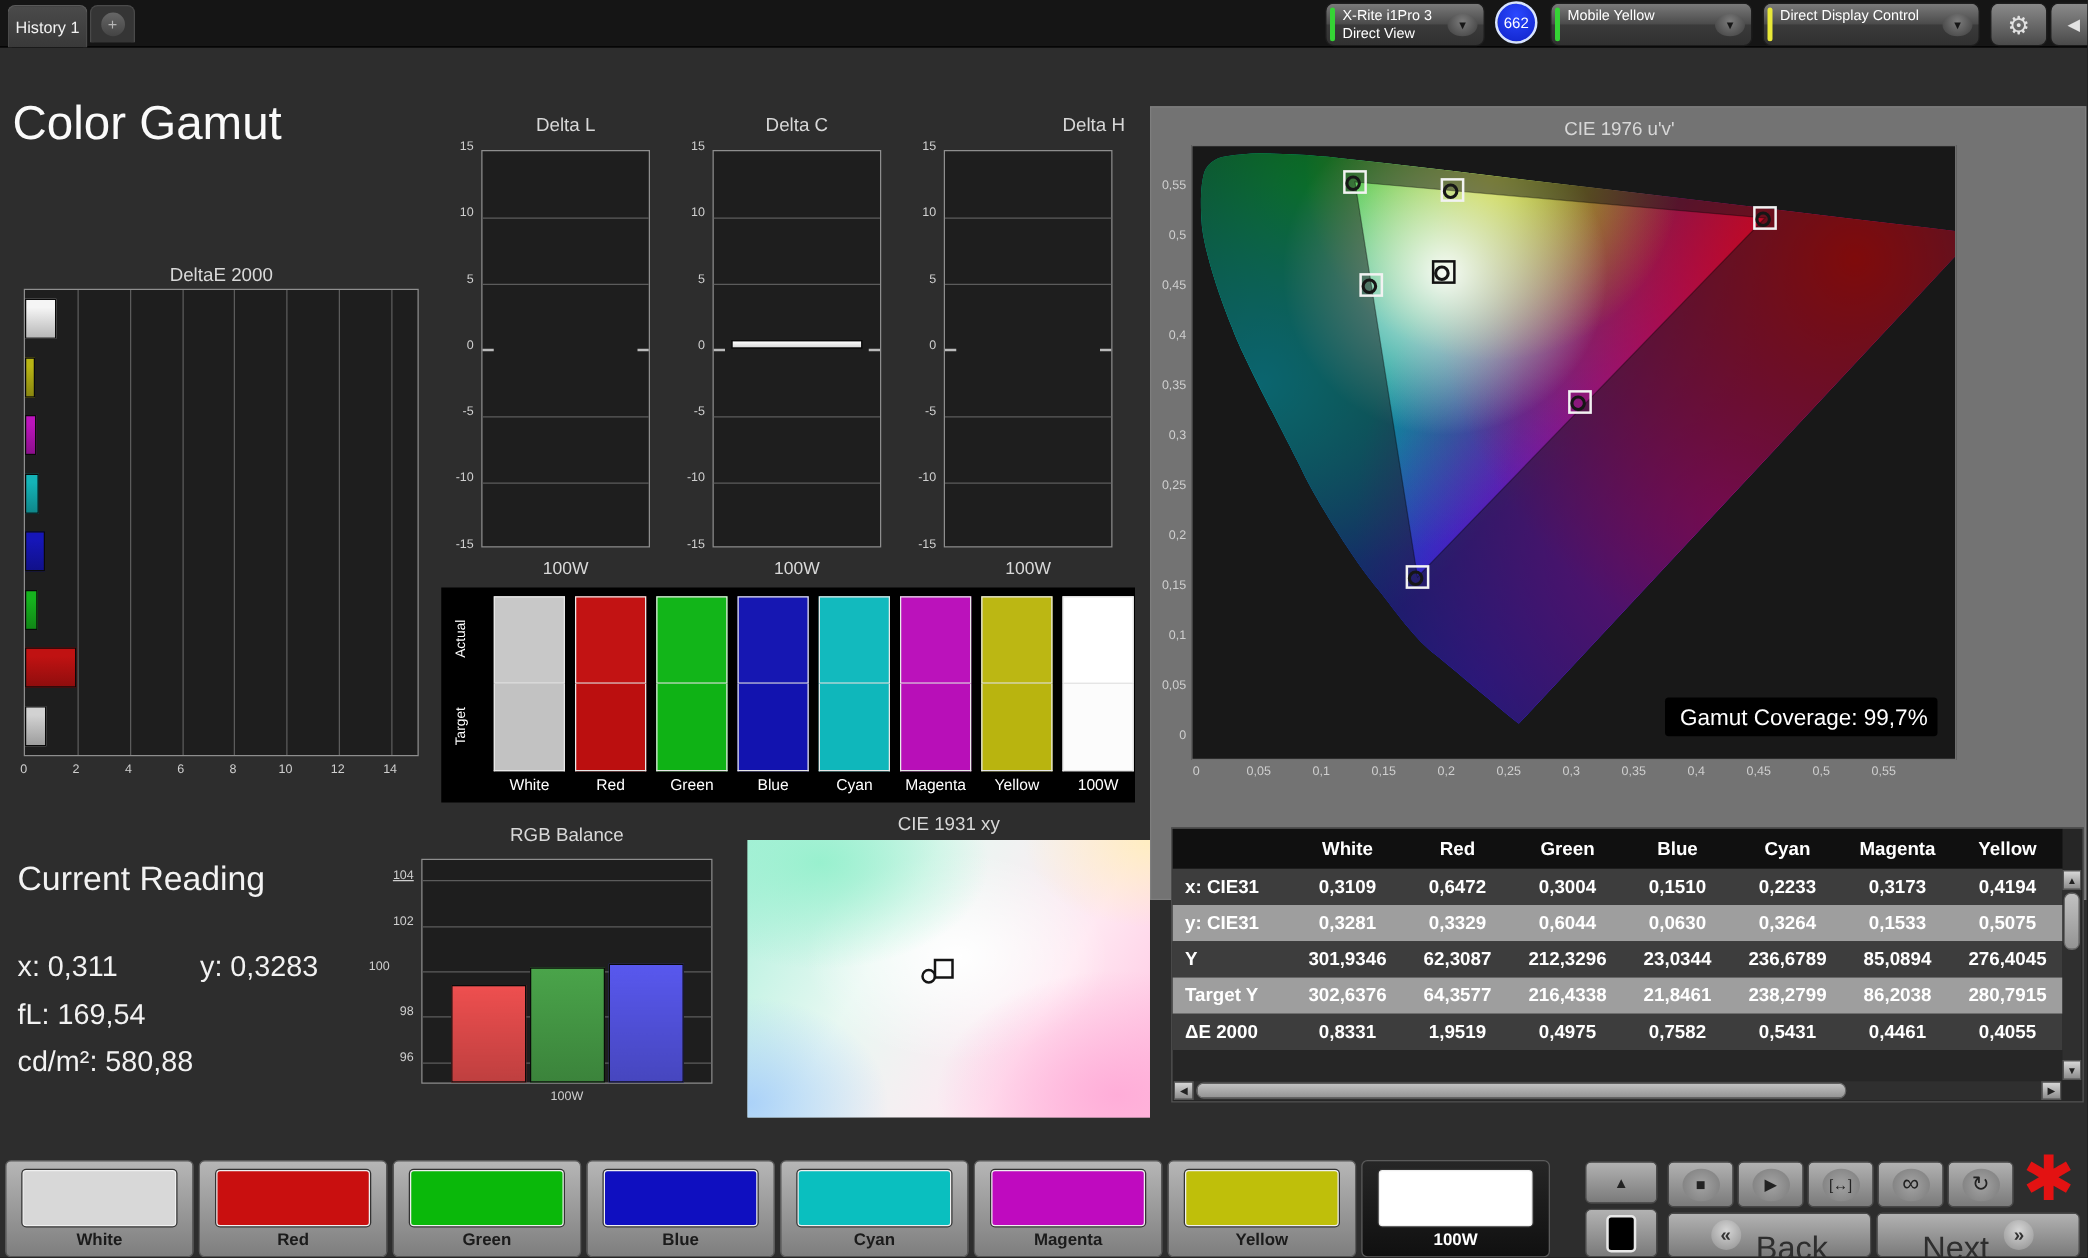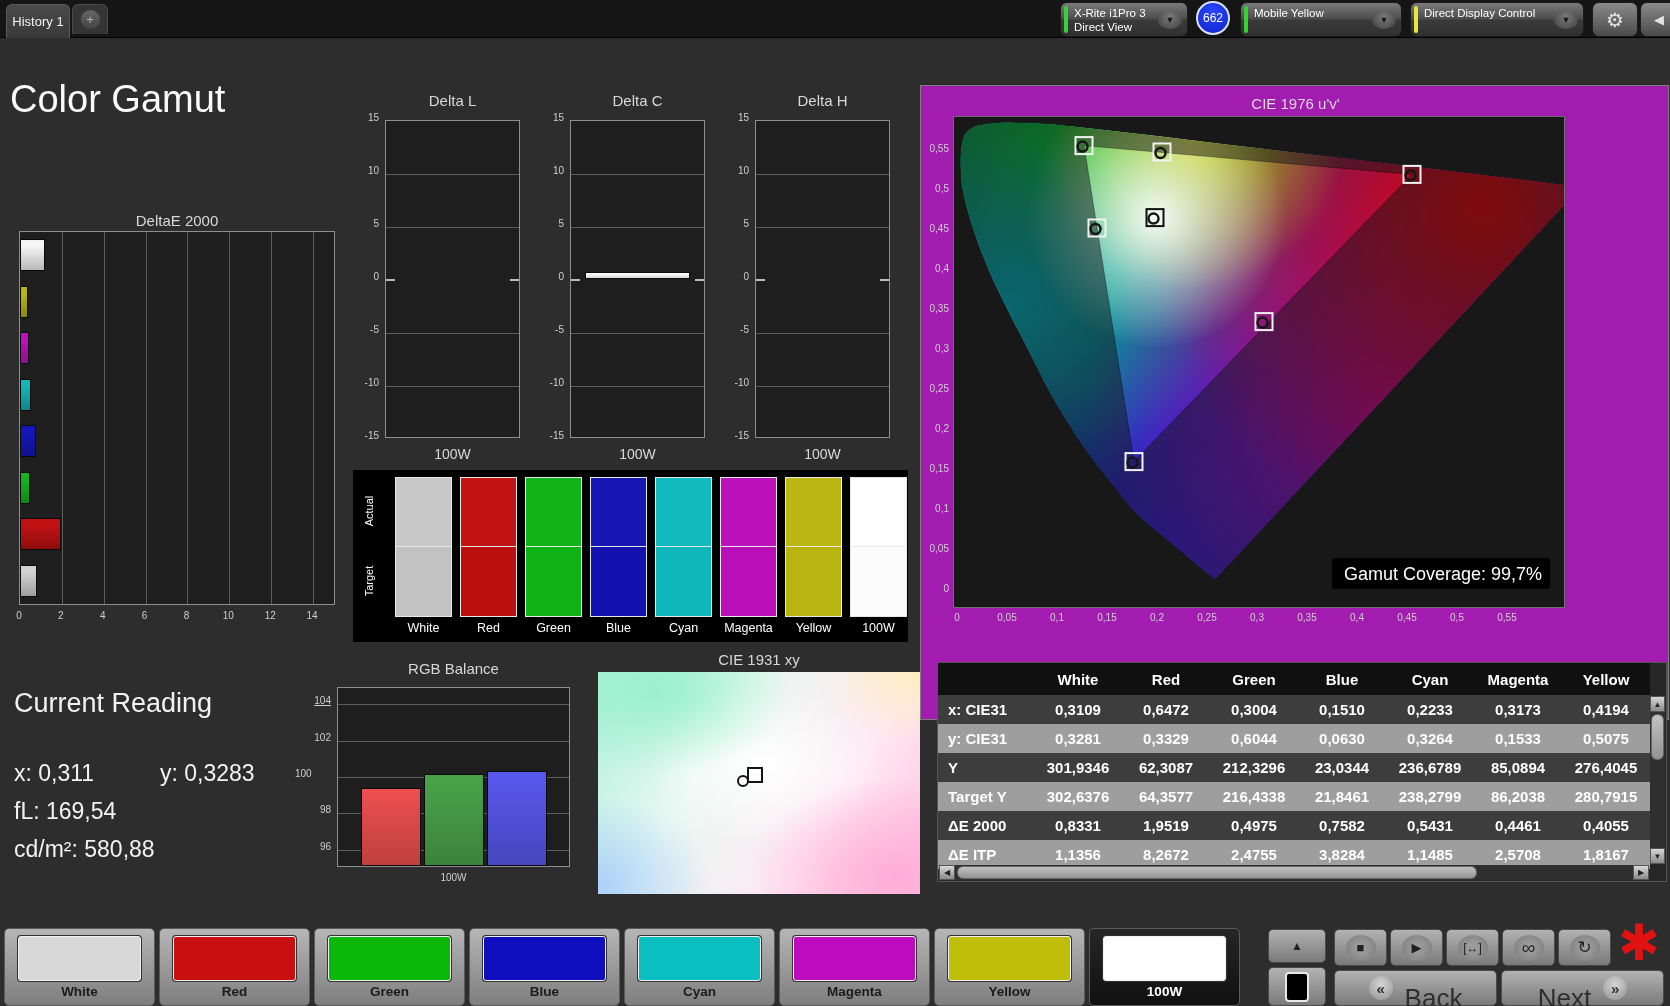--- a/index.html
+++ b/index.html
@@ -37,21 +37,21 @@
   .hbar,.vbar{position:absolute;border:1px solid #0a0a0a;box-sizing:border-box;}
   .zerodash{position:absolute;height:2px;width:9px;background:#bbb;}
   
   #strip{position:absolute;left:353px;top:470px;width:555px;height:172px;background:#000;}
   .vlabel{position:absolute;color:#fff;font-size:11px;transform:rotate(-90deg);transform-origin:center;width:60px;text-align:center;}
   .swcol{position:absolute;top:7px;width:57px;}
   .sw{width:57px;height:70px;box-sizing:border-box;border:1px solid #e8e8e8;}
   .sw.b{border-top:none;}
   .swlbl{position:absolute;width:57px;text-align:center;color:#fff;font-size:12.5px;top:151px;}
   
-  #cie1976{position:absolute;left:920px;top:85px;width:749px;height:635px;background:#a21caf;border:1px solid #7e7e7e;box-sizing:border-box;}
+  #cie1976{position:absolute;left:920px;top:85px;width:749px;height:635px;background:#737373;border:1px solid #7e7e7e;box-sizing:border-box;}
   #cie1976 .plotarea{position:absolute;left:32px;top:30px;width:610px;height:490px;background:#181818;border:1px solid #6f6f6f;}
   
   #curread .title{position:absolute;left:14px;top:688px;font-size:27px;color:#f2f2f2;}
   #curread .val{position:absolute;font-size:23px;color:#f2f2f2;}
   
   #cie1931rect{position:absolute;left:598px;top:672px;width:322px;height:222px;
      background:
        radial-gradient(ellipse 60% 55% at 18% 8%, rgba(150,240,205,.95), rgba(150,240,205,0) 70%),
        radial-gradient(ellipse 45% 45% at 100% 0%, rgba(255,238,190,.95), rgba(255,238,190,0) 70%),
        radial-gradient(ellipse 50% 55% at 0% 95%, rgba(165,205,250,.9), rgba(165,205,250,0) 70%),
@@ -183,21 +183,21 @@
         <div class="hbar" style="left: 14px; right: 14px; top: 150.58px; height: 7.42px; background: linear-gradient(rgb(255, 255, 255), rgb(216, 216, 216));"></div>
       </div>
       <span class="ticklbl" style="position: absolute; left: 522px; top: 112px; width: 42px; text-align: right;">15</span>
       <span class="ticklbl" style="position: absolute; left: 522px; top: 165px; width: 42px; text-align: right;">10</span>
       <span class="ticklbl" style="position: absolute; left: 522px; top: 218px; width: 42px; text-align: right;">5</span>
       <span class="ticklbl" style="position: absolute; left: 522px; top: 271px; width: 42px; text-align: right;">0</span>
       <span class="ticklbl" style="position: absolute; left: 522px; top: 324px; width: 42px; text-align: right;">-5</span>
       <span class="ticklbl" style="position: absolute; left: 522px; top: 377px; width: 42px; text-align: right;">-10</span>
       <span class="ticklbl" style="position: absolute; left: 522px; top: 430px; width: 42px; text-align: right;">-15</span>
       <div class="charttitle" style="left: 570px; top: 446px; width: 135px; font-size: 14px;">100W</div>
-      <div class="charttitle" style="left: 745px; top: 92px; width: 155px;">Delta H</div>
+      <div class="charttitle" style="left: 745px; top: 92px; width: 155px; text-align: right;">Delta H</div>
       <div class="plot" style="left: 755px; top: 120px; width: 135px; height: 318px;">
         <div class="gridh" style="top: 53px;"></div>
         <div class="gridh" style="top: 106px;"></div>
         <div class="gridh" style="top: 212px;"></div>
         <div class="gridh" style="top: 265px;"></div>
         <div class="zerodash" style="left: 0px; top: 158px;"></div>
         <div class="zerodash" style="right: 0px; top: 158px;"></div>
       </div>
       <span class="ticklbl" style="position: absolute; left: 707px; top: 112px; width: 42px; text-align: right;">15</span>
       <span class="ticklbl" style="position: absolute; left: 707px; top: 165px; width: 42px; text-align: right;">10</span>
@@ -440,30 +440,20 @@
         <div class="trow dark">
           <div class="tcell lab">ΔE 2000</div>
           <div class="tcell">0,8331</div>
           <div class="tcell">1,9519</div>
           <div class="tcell">0,4975</div>
           <div class="tcell">0,7582</div>
           <div class="tcell">0,5431</div>
           <div class="tcell">0,4461</div>
           <div class="tcell">0,4055</div>
         </div>
-        <div class="trow light">
-          <div class="tcell lab">ΔE ITP</div>
-          <div class="tcell">1,1356</div>
-          <div class="tcell">8,2672</div>
-          <div class="tcell">2,4755</div>
-          <div class="tcell">3,8284</div>
-          <div class="tcell">1,1485</div>
-          <div class="tcell">2,5708</div>
-          <div class="tcell">1,8167</div>
-        </div>
       </div>
     <div class="sbarv">
       <div class="sbtn" style="left:0;top:0;width:15px;height:16px;">▲</div>
       <div class="sthumb" style="left:1px;top:18px;width:13px;height:46px;"></div>
       <div class="sbtn" style="left:0;bottom:0;width:15px;height:16px;">▼</div>
     </div>
     <div class="sbarh">
       <div class="sbtn" style="left:0;top:0;width:16px;height:15px;">◀</div>
       <div class="sthumb" style="left:18px;top:1px;width:520px;height:13px;"></div>
       <div class="sbtn" style="right:0;top:0;width:16px;height:15px;">▶</div>

